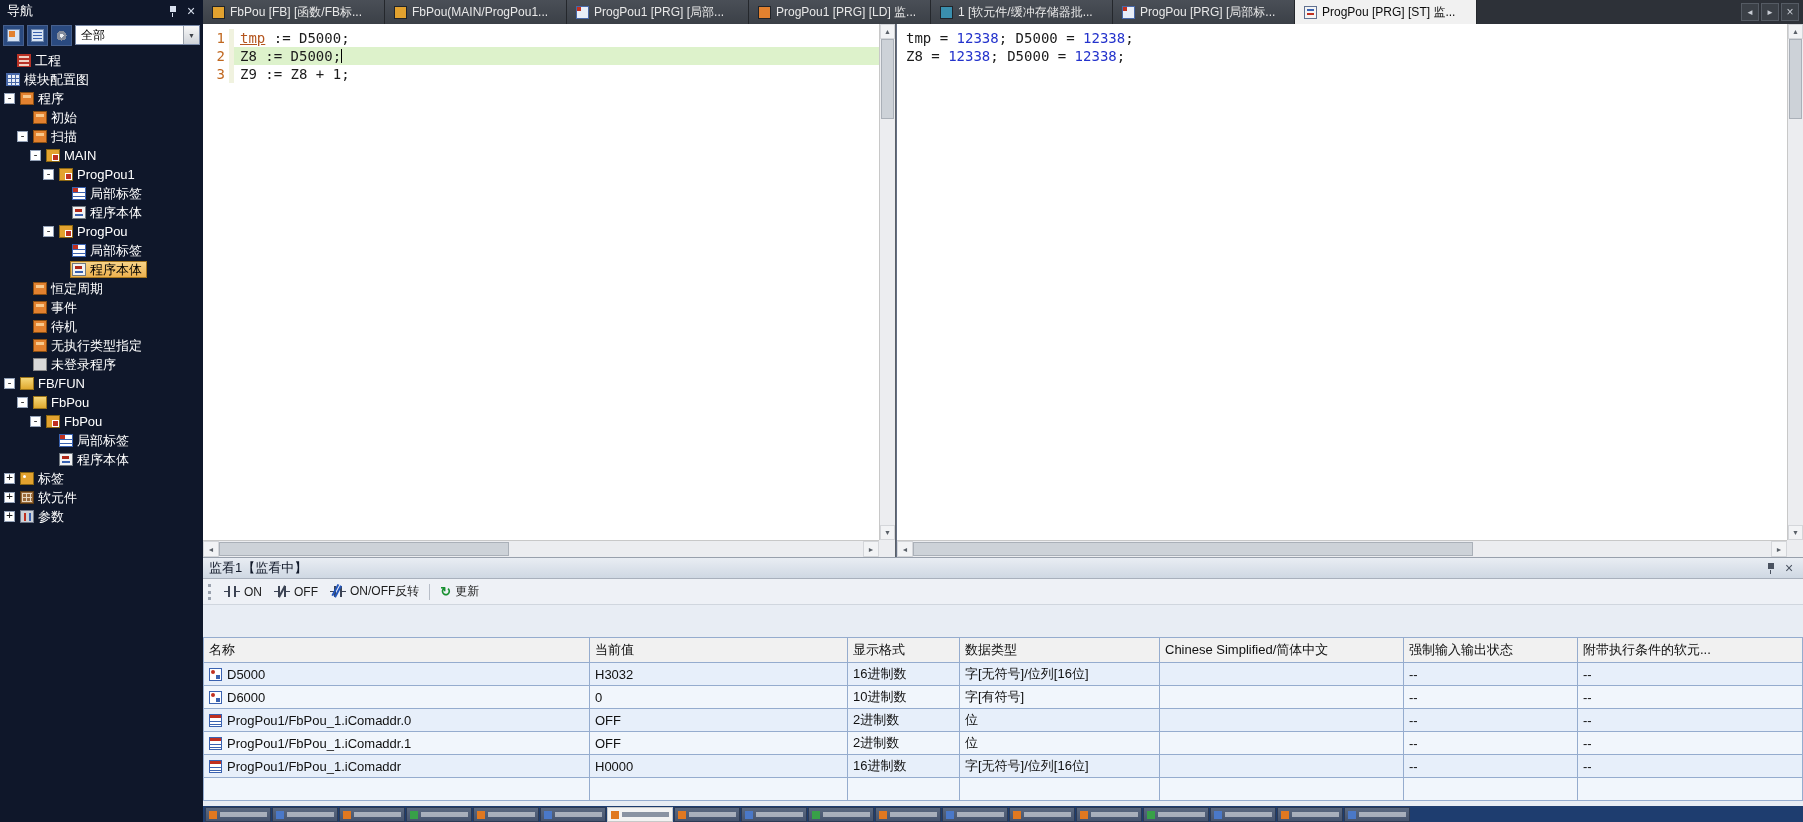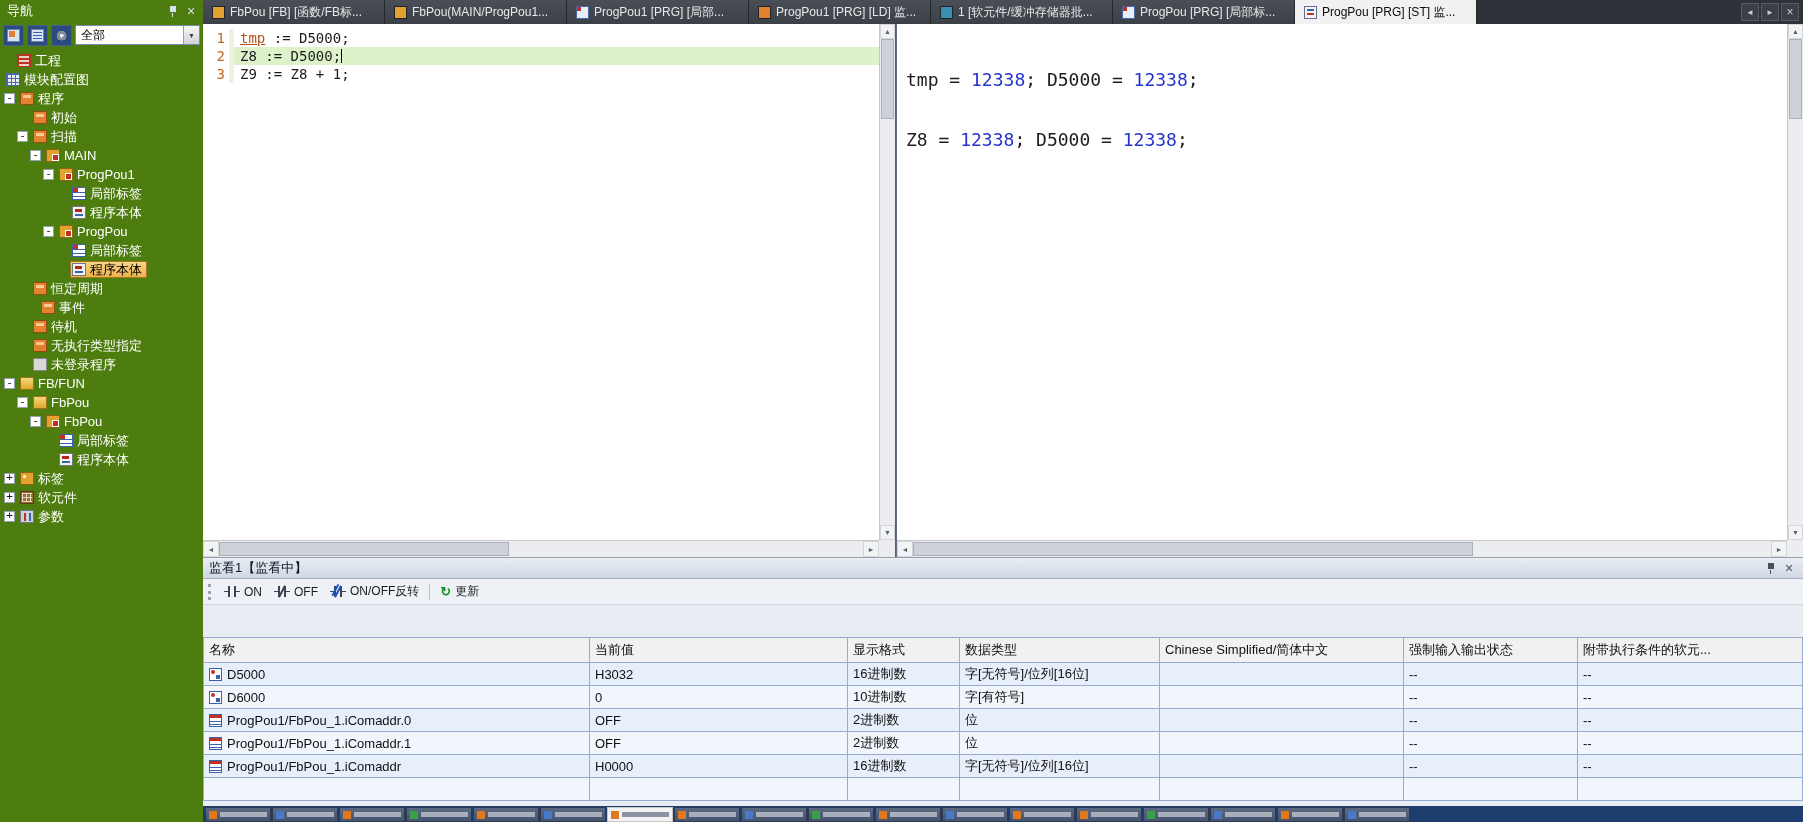--- a/index.html
+++ b/index.html
@@ -1,20 +1,20 @@
 <!DOCTYPE html>
 <html><head>
 <meta charset="utf-8">
 <style>
   * { box-sizing: border-box; margin: 0; padding: 0; }
   html,body { width: 1803px; height: 822px; overflow: hidden; }
   body { font-family: "Liberation Sans", sans-serif; background: #1e3d6f; position: relative; }
 
   
-  #nav { position: absolute; left: 0; top: 0; width: 203px; height: 822px; background: #4d7c0f; overflow: hidden; }
+  #nav { position: absolute; left: 0; top: 0; width: 203px; height: 822px; background: #0f172a; overflow: hidden; }
   .nav-title { height: 22px; display: flex; align-items: center; padding: 0 4px 0 7px; color: #fff; font-size: 13px; }
   .nav-title .spacer { flex: 1; }
   .titlebar-btn { width: 16px; height: 16px; display: flex; align-items: center; justify-content: center; color: #d8e0ee; margin-left: 2px; cursor: default; }
   .pin-glyph { position: relative; width: 10px; height: 13px; color: #d8e0ee; }
   .pin-glyph::before { content: ""; position: absolute; left: 2px; top: 1px; width: 6px; height: 6px; background: currentColor; }
   .pin-glyph::after { content: ""; position: absolute; left: 4px; top: 8px; width: 1px; height: 4px; background: currentColor; }
   .close-glyph::before { content: "×"; font-size: 14px; line-height: 14px; }
 
   .nav-toolbar { height: 26px; display: flex; align-items: center; padding: 2px 3px; gap: 3px; }
   .tool-btn { width: 21px; height: 21px; border: 1px solid #46608e; background: #2a4a80; display: flex; align-items: center; justify-content: center; }
@@ -87,21 +87,21 @@
   .code-line { display: flex; height: 18px; font-family: "DejaVu Sans Mono", monospace; font-size: 14px; line-height: 18px; }
   .ln { width: 26px; text-align: right; padding-right: 4px; color: #c06820; flex: none; }
   .margin-strip { width: 5px; background: #f0f2df; flex: none; }
   .code-text { flex: 1; padding-left: 6px; white-space: pre; color: #1c1c1c; }
   .code-line.hl .code-text { background: #ddf2cb; }
   .tok-label { color: #b4551e; text-decoration: underline; }
   .tok-plain { color: #1c1c1c; }
   .tok-value { color: #2433cc; }
   .caret { display: inline-block; width: 1px; height: 14px; background: #000; vertical-align: -2px; }
   .mon-lines { position: absolute; left: 0; top: 0; right: 16px; bottom: 17px; overflow: hidden; padding: 5px 0 0 9px; background: #fff; }
-  .mon-line { height: 18px; font-family: "DejaVu Sans Mono", monospace; font-size: 18px; line-height: 18px; white-space: pre; margin-top: 42px; }
+  .mon-line { height: 18px; font-family: "DejaVu Sans Mono", monospace; font-size: 14px; line-height: 18px; white-space: pre; }
 
   .vscroll { position: absolute; top: 0; right: 0; bottom: 17px; width: 16px; background: #ecedf0; border-left: 1px solid #c8c8c8; display: flex; flex-direction: column; }
   .hscroll { position: absolute; left: 0; bottom: 0; right: 16px; height: 17px; background: #ecedf0; border-top: 1px solid #c8c8c8; display: flex; align-items: stretch; }
   .sb-btn { flex: none; display: flex; align-items: center; justify-content: center; color: #5a6068; background: #f2f3f5; border: 1px solid #d4d6da; }
   .vscroll .sb-btn { height: 15px; }
   .hscroll .sb-btn { width: 16px; }
   .sb-up::before { content: "▲"; font-size: 7px; }
   .sb-down::before { content: "▼"; font-size: 7px; }
   .sb-left::before { content: "◄"; font-size: 7px; }
   .sb-right::before { content: "►"; font-size: 7px; }
@@ -262,21 +262,21 @@
             <span class="tree-label">程序本体</span>
           </span>
         </div>
         <div class="tree-row" style="padding-left: 17px;">
           <span class="tree-spacer"></span>
           <span class="sel-wrap">
             <span class="tree-icon ic-exec"></span>
             <span class="tree-label">恒定周期</span>
           </span>
         </div>
-        <div class="tree-row" style="padding-left: 17px; margin-left: 8px;">
+        <div class="tree-row" style="padding-left: 17px;">
           <span class="tree-spacer"></span>
           <span class="sel-wrap">
             <span class="tree-icon ic-exec"></span>
             <span class="tree-label">事件</span>
           </span>
         </div>
         <div class="tree-row" style="padding-left: 17px;">
           <span class="tree-spacer"></span>
           <span class="sel-wrap">
             <span class="tree-icon ic-exec"></span>

